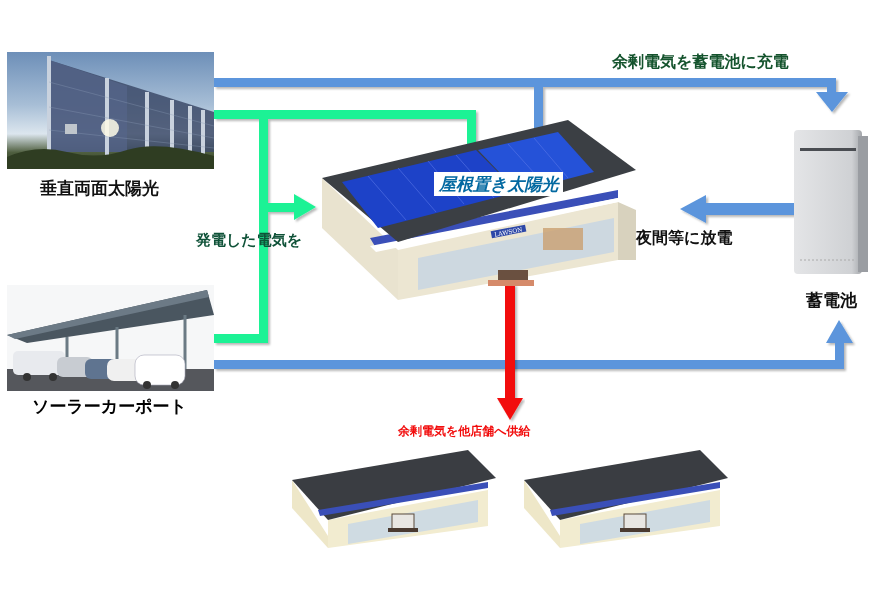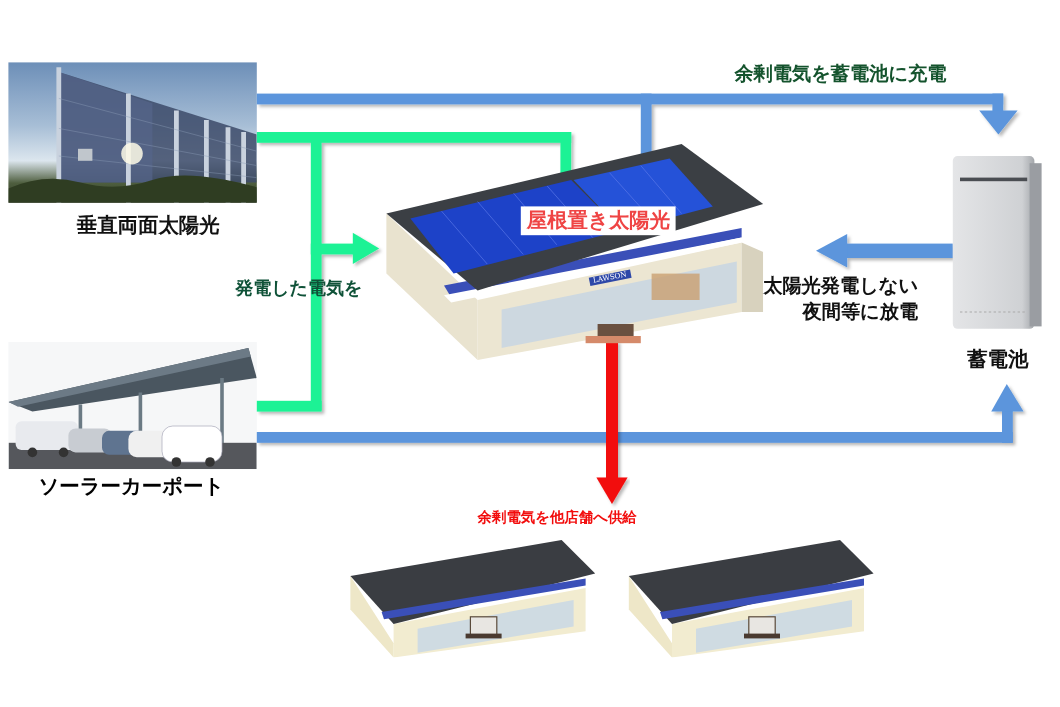--- a/index.html
+++ b/index.html
@@ -29,21 +29,21 @@
     <g stroke="#8a9bb5" stroke-width="0.6" opacity="0.6">
       <line x1="42" y1="30" x2="207" y2="74"></line>
       <line x1="42" y1="55" x2="207" y2="86"></line>
       <line x1="42" y1="78" x2="207" y2="96"></line>
     </g>
     <circle cx="103" cy="76" r="9" fill="#fffbe8" opacity="0.85"></circle>
     <rect x="58" y="72" width="12" height="10" fill="#c0c6cc"></rect>
     <path d="M0 105 Q30 92 60 100 T120 98 T207 104 L207 117 L0 117 Z" fill="#2f3d22"></path>
   </svg>
 </div>
-<div class="lbl" style="left:40px;top:178px;font-size:17px;color:#111;margin-left:24px;">垂直両面太陽光</div>
+<div class="lbl" style="left:40px;top:178px;font-size:17px;color:#111;">垂直両面太陽光</div>
 
 <div class="photo" style="left:7px;top:285px;width:207px;height:106px;background:#f6f7f8;">
   <svg width="207" height="106" viewBox="0 0 207 106">
     <polygon points="0,50 200,5 207,30 20,58" fill="#4a5660"></polygon>
     <polygon points="0,50 200,5 202,12 8,54" fill="#6c7a86"></polygon>
     <g stroke="#6b7a84" stroke-width="3">
       <line x1="60" y1="52" x2="60" y2="90"></line>
       <line x1="110" y1="42" x2="110" y2="92"></line>
       <line x1="178" y1="30" x2="178" y2="100"></line>
     </g>
@@ -131,21 +131,21 @@
     <polygon points="100,148 296,108 296,142 100,180" fill="#cdd8e0"></polygon>
     <g fill="#caa070" opacity="0.8">
       <rect x="225" y="118" width="40" height="22"></rect>
     </g>
     <rect x="180" y="160" width="30" height="12" fill="#6a5040"></rect>
     <rect x="170" y="170" width="46" height="6" fill="#d58a6a"></rect>
   </svg>
   <div class="abs" style="left:173px;top:118px;font-size:6px;color:#fff;background:#2e48a8;padding:0 3px;transform:rotate(-11deg);font-family:'DejaVu Serif',serif;">LAWSON</div>
 </div>
 
-<div class="lbl" style="left:434px;top:172px;background:#fff;padding:2px 5px;font-size:17px;color:#ef4444;">屋根置き太陽光</div>
+<div class="lbl" style="left:434px;top:172px;background:#fff;padding:2px 5px;font-size:17px;color:#0369a1;font-style:italic;">屋根置き太陽光</div>
 
 <div class="abs" style="left:792px;top:128px;width:78px;height:148px;">
   <svg width="78" height="148" viewBox="0 0 78 148">
     <defs>
       <linearGradient id="bg" x1="0" y1="0" x2="1" y2="0">
         <stop offset="0" stop-color="#e4e5e7"></stop>
         <stop offset="0.85" stop-color="#cfd1d4"></stop>
         <stop offset="1" stop-color="#a4a7ab"></stop>
       </linearGradient>
     </defs>
@@ -157,21 +157,20 @@
 </div>
 <div class="lbl" style="left:806px;top:290px;font-size:17px;color:#111;">蓄電池</div>
 
 <div class="lbl" style="left:612px;top:52px;font-size:16px;color:#14532d;">余剰電気を蓄電池に充電</div>
 
 <div class="lbl" style="left:196px;top:230px;font-size:15px;color:#0f5238;text-align:center;line-height:1.45;">
   <div>発電した電気を</div>
 </div>
 
 <div class="lbl" style="left:636px;top:227px;font-size:16px;color:#111;text-align:right;line-height:1.35;">
-  <div>太陽光発電しない</div>
   <div>夜間等に放電</div>
 </div>
 
 <div class="lbl" style="left:398px;top:424px;font-size:12px;color:#f20c0c;">余剰電気を他店舗へ供給</div>
 
 <div class="abs" style="left:288px;top:448px;width:210px;height:100px;">
   <svg width="210" height="100" viewBox="0 0 210 100">
     <polygon points="4,32 40,88 40,100 4,60" fill="#eee7c8"></polygon>
     <polygon points="40,72 200,42 200,78 40,100" fill="#f2ecd0"></polygon>
     <polygon points="4,32 180,2 208,30 40,72" fill="#3a3d42"></polygon>

